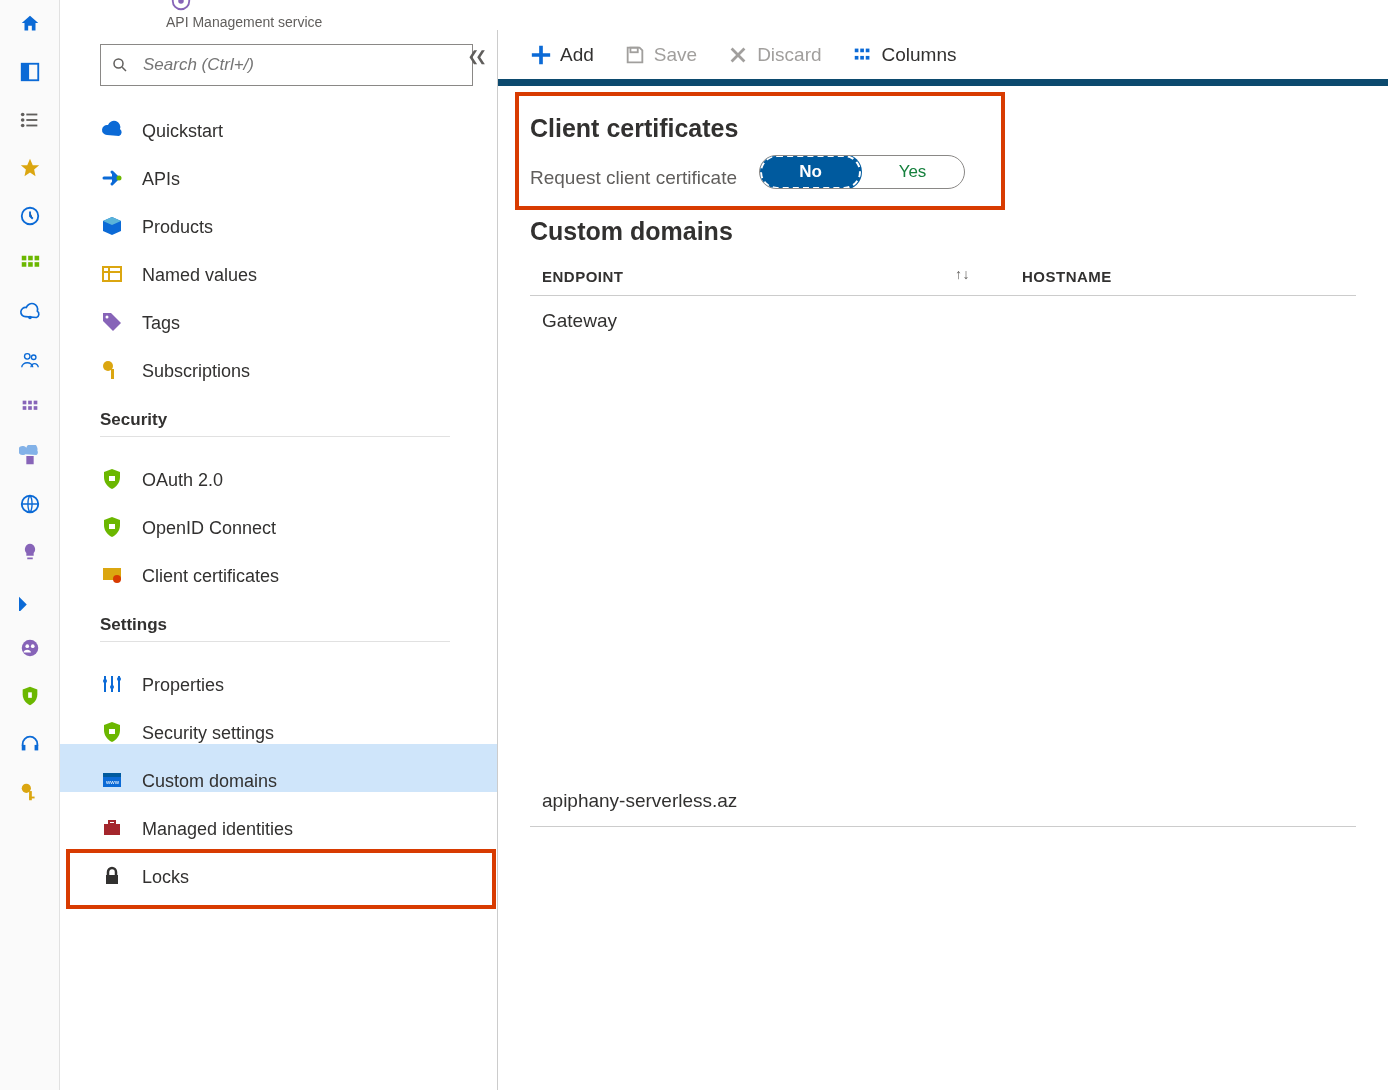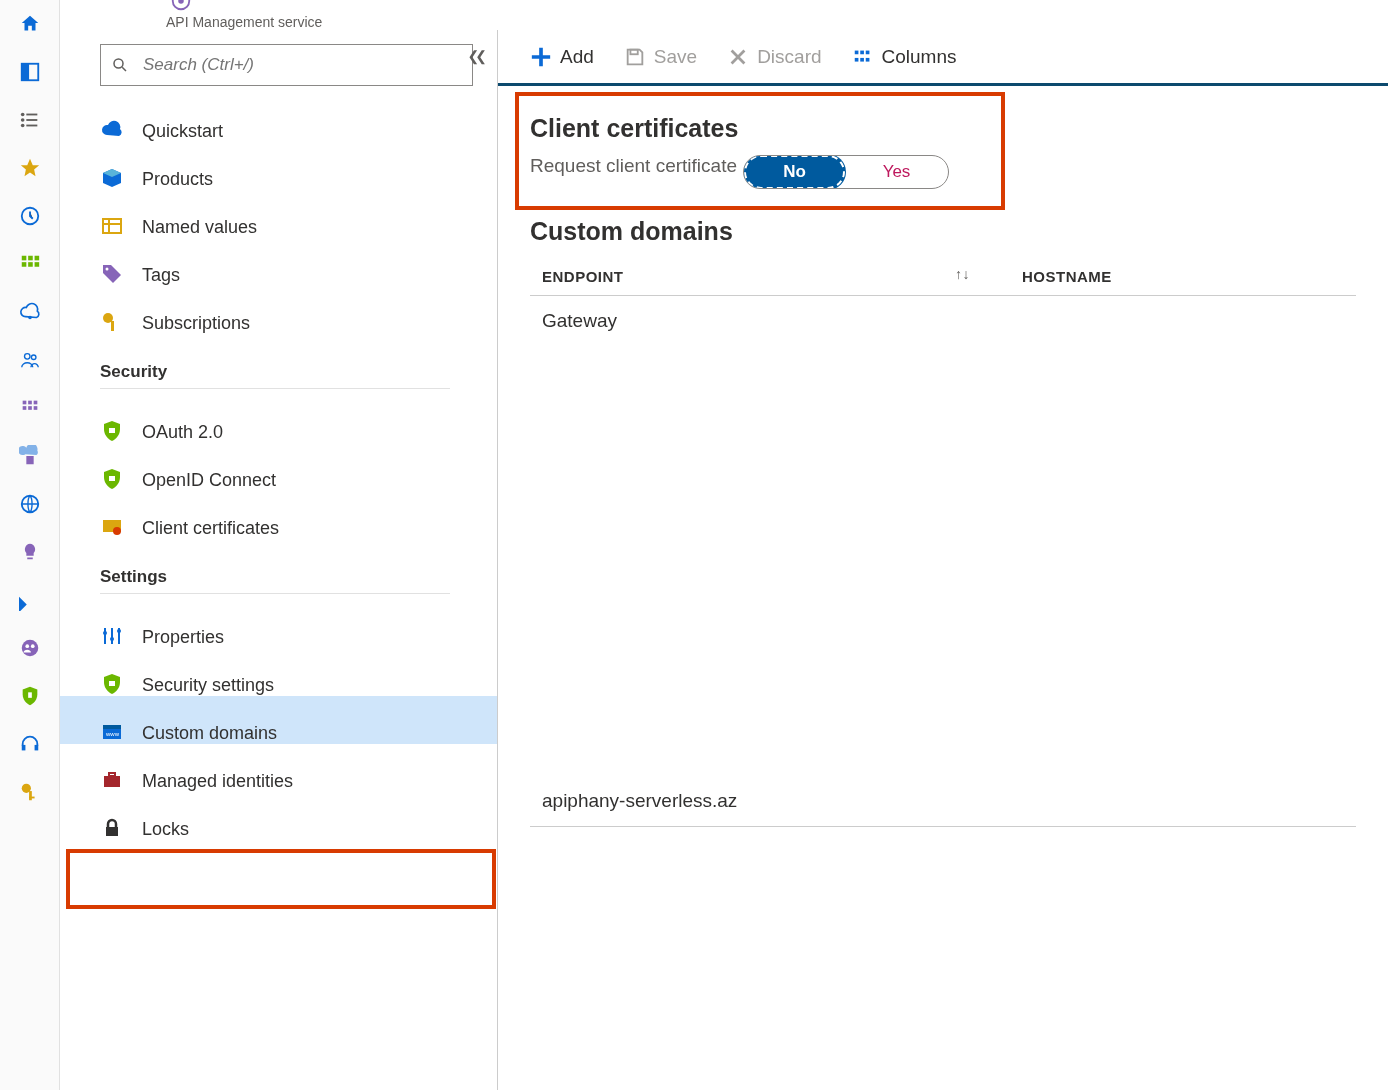--- a/index.html
+++ b/index.html
@@ -28,38 +28,38 @@
 
     .nav-item { display:flex; align-items:flex-end; height:48px; padding-left:40px; font-size:18px; color:#323130; cursor:pointer; width:100%; }
     .nav-item .icon { width:24px; height:24px; margin-right:18px; display:flex; align-items:center; justify-content:center; }
     .nav-item.selected { background:#cfe5fa; }
 
     .highlight-red-nav { border:4px solid #d83b01; position:absolute; left:6px; top:819px; width:430px; height:60px; pointer-events:none; z-index:10; }
 
     
     .main { position:absolute; left:498px; top:30px; right:0; bottom:0; }
 
-    .toolbar { height:56px; border-bottom:3px solid #0c4a6e; display:flex; align-items:center; gap:30px; padding-left:32px; }
+    .toolbar { height:56px; border-bottom:7px solid #0c4a6e; display:flex; align-items:center; gap:30px; padding-left:32px; }
     .toolbar .tb-item { display:flex; align-items:center; gap:8px; font-size:19px; cursor:pointer; }
     .toolbar .disabled { color:#a19f9d; }
     .toolbar .add-btn { color:#323130; font-weight:400; }
     .toolbar svg { width:22px; height:22px; }
 
     .content-body { padding:28px 32px 0 32px; }
 
     .section-title { font-size:25px; font-weight:600; color:#323130; margin-bottom:12px; }
 
-    .field-row { display:flex; align-items:flex-start; margin-bottom:28px; margin-top:8px; }
+    .field-row { display:flex; align-items:flex-end; gap:16px; margin-bottom:28px; margin-top:8px; }
     .field-row .label { font-size:19px; color:#605e5c; margin-right:6px; }
 
     
     .toggle { display:flex; border:1px solid #8a8886; border-radius:22px; overflow:hidden; width:206px; height:34px; align-items:center; }
     .toggle .opt { flex:1; text-align:center; font-size:17px; cursor:pointer; line-height:34px; }
     .toggle .opt.active { background:#005a9e; color:#fff; font-weight:600; border-radius:22px; outline:2px dashed #fff; outline-offset:-3px; margin:-1px; height:36px; line-height:36px; }
-    .toggle .opt.inactive { color:#be185d; }
+    .toggle .opt.inactive { color:#15803d; }
 
     .section-title2 { font-size:25px; font-weight:600; margin-top:10px; margin-bottom:22px; }
 
     
     .table { width:100%; }
     .th-row { display:flex; border-bottom:1px solid #ccc; padding-bottom:10px;margin-top:8px; }
     .th { font-size:15px; font-weight:700; letter-spacing:0.5px; text-transform:uppercase; }
     .col-endpoint { flex:0 0 480px; padding-left:12px; position:relative; }
     .col-hostname { flex:1; padding-left:12px; }
     .sort-icon { position:absolute; right:40px; top:-2px; color:#605e5c; font-size:14px; }
@@ -218,20 +218,29 @@
     <input placeholder="Search (Ctrl+/)" style="">
   </div>
 
   <div class="nav-item">
     <span class="icon">
         <svg viewBox="0 0 24 24">
           <path fill="#0b6ad6" d="M7 17a5 5 0 1 1 1-9.9A6 6 0 0 1 20 11a4 4 0 0 1-1 7z"></path>
         </svg>
       </span>
     <span>Quickstart</span>
+  </div>
+  <div class="nav-item">
+    <span class="icon">
+        <svg viewBox="0 0 24 24">
+          <path fill="#0b6ad6" d="M4 12h12M12 6l6 6-6 6" stroke="#0b6ad6" stroke-width="3" stroke-linecap="round"></path>
+          <circle cx="19" cy="12" r="2.5" fill="#6bb700"></circle>
+        </svg>
+      </span>
+    <span>APIs</span>
   </div>
   <div class="nav-item">
     <span class="icon">
         <svg viewBox="0 0 24 24">
           <path fill="#0b6ad6" d="M3 7l9-4 9 4v10l-9 4-9-4z"></path>
           <path fill="#59b4d9" d="M12 3l9 4-9 4-9-4z"></path>
         </svg>
       </span>
     <span>Products</span>
   </div>

